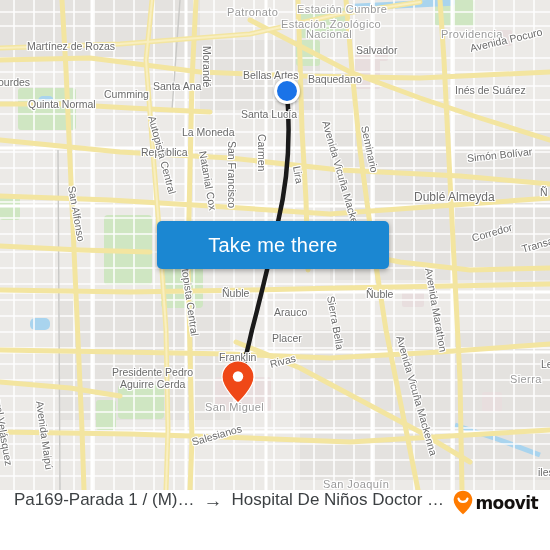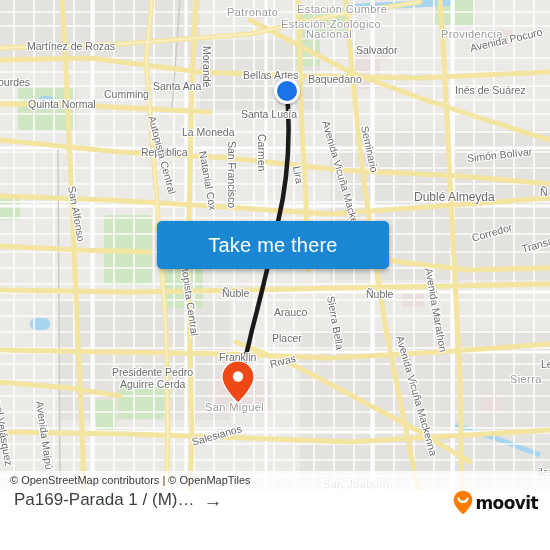--- a/index.html
+++ b/index.html
@@ -363,27 +363,27 @@
 
     <div id="dest-marker" style="left:221px; top:360px;">
       <svg viewBox="0 0 34 44" width="34" height="44" xmlns="http://www.w3.org/2000/svg">
         <path d="M17 1 C8.2 1 1 8.2 1 17 C1 28 17 43 17 43 C17 43 33 28 33 17 C33 8.2 25.8 1 17 1 Z" fill="#ef4817" stroke="#ffffff" stroke-width="1.2"></path>
         <circle cx="17" cy="16.5" r="5.2" fill="#ffffff"></circle>
       </svg>
     </div>
 
     <button id="take-me-there">Take me there</button>
 
-    <div id="attribution">© OpenStreetMap contributors | © OpenMapTiles</div>
   </div>
 
   <div id="bottom-bar">
     <div id="route-summary">
       <span id="origin-label">Pa169-Parada 1 / (M)…</span>
       <span id="arrow-icon">→</span>
+      <span id="dest-label">Hospital De Niños Doctor …</span>
     </div>
     <div id="moovit-logo">
       <span style="display:flex;">
         <svg viewBox="0 0 24 30" width="20" height="25" xmlns="http://www.w3.org/2000/svg">
           <path d="M12 0.8 C5.8 0.8 0.8 5.8 0.8 12 C0.8 20 12 29.2 12 29.2 C12 29.2 23.2 20 23.2 12 C23.2 5.8 18.2 0.8 12 0.8 Z" fill="#ff7b00"></path>
           <path d="M6.6 10.2 C7.6 15.6 16.4 15.6 17.4 10.2" stroke="#ffffff" stroke-width="2.6" fill="none" stroke-linecap="round"></path>
         </svg>
       </span>
       <span id="moovit-wordmark">moovit</span>
     </div>

